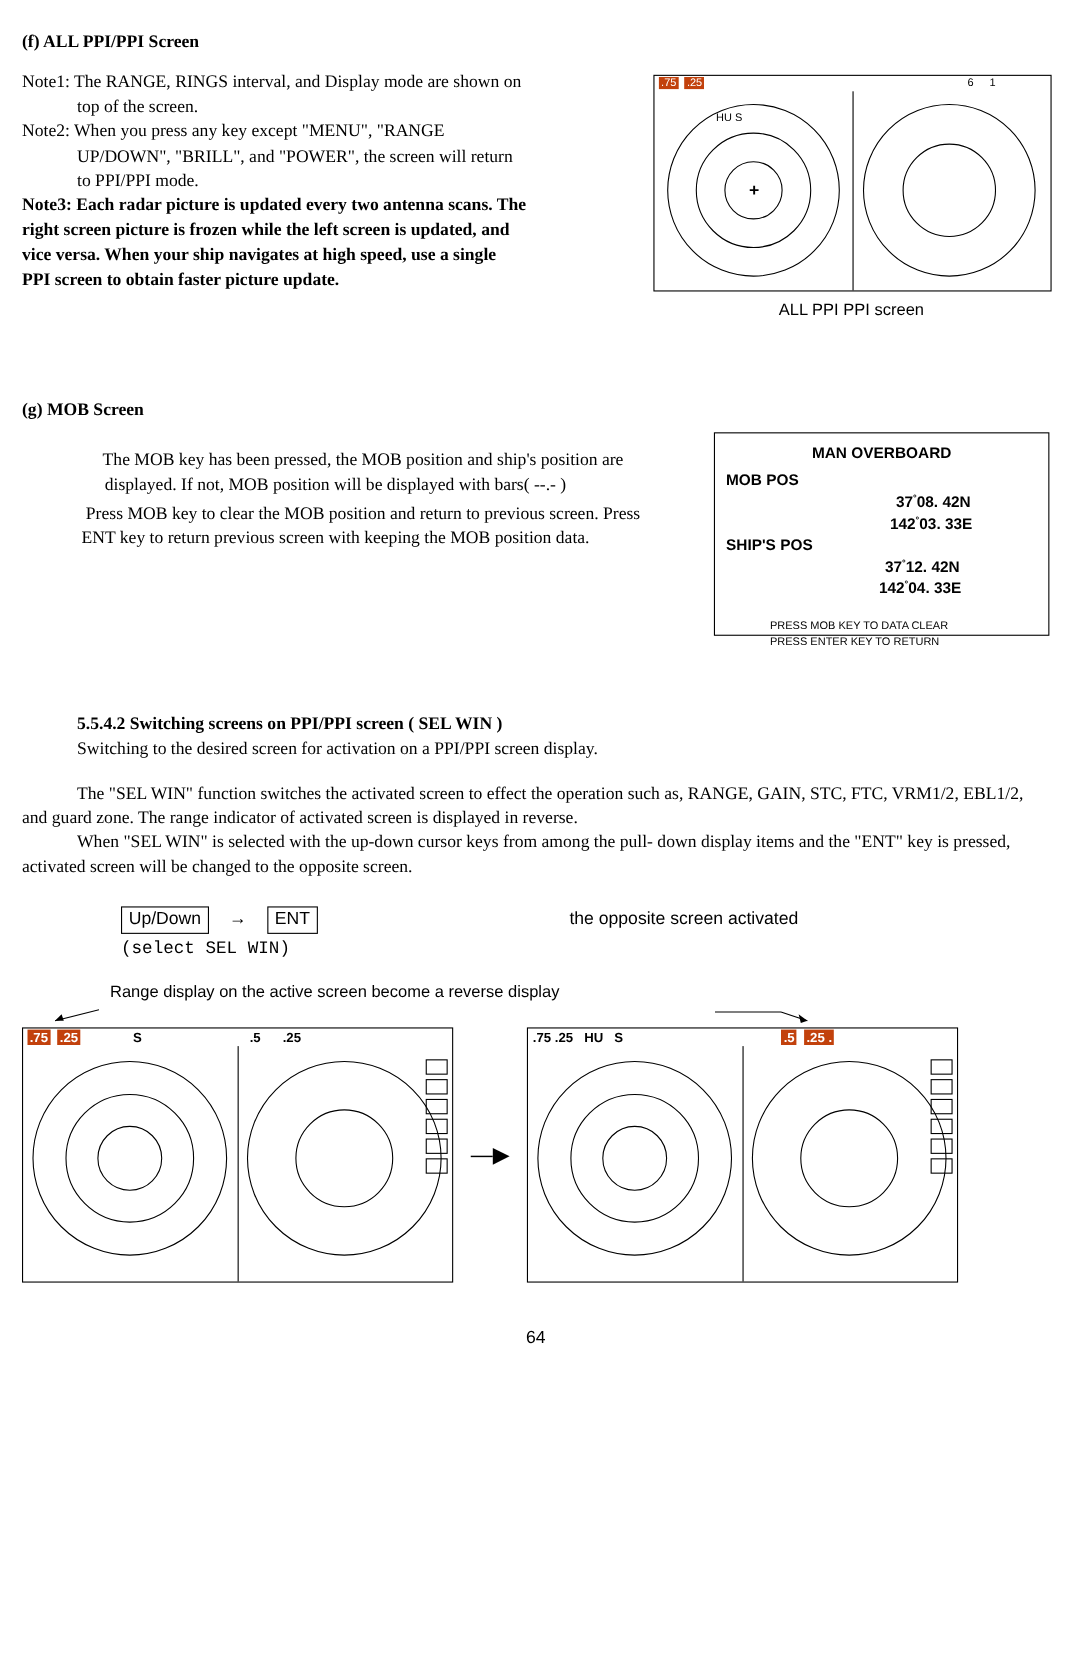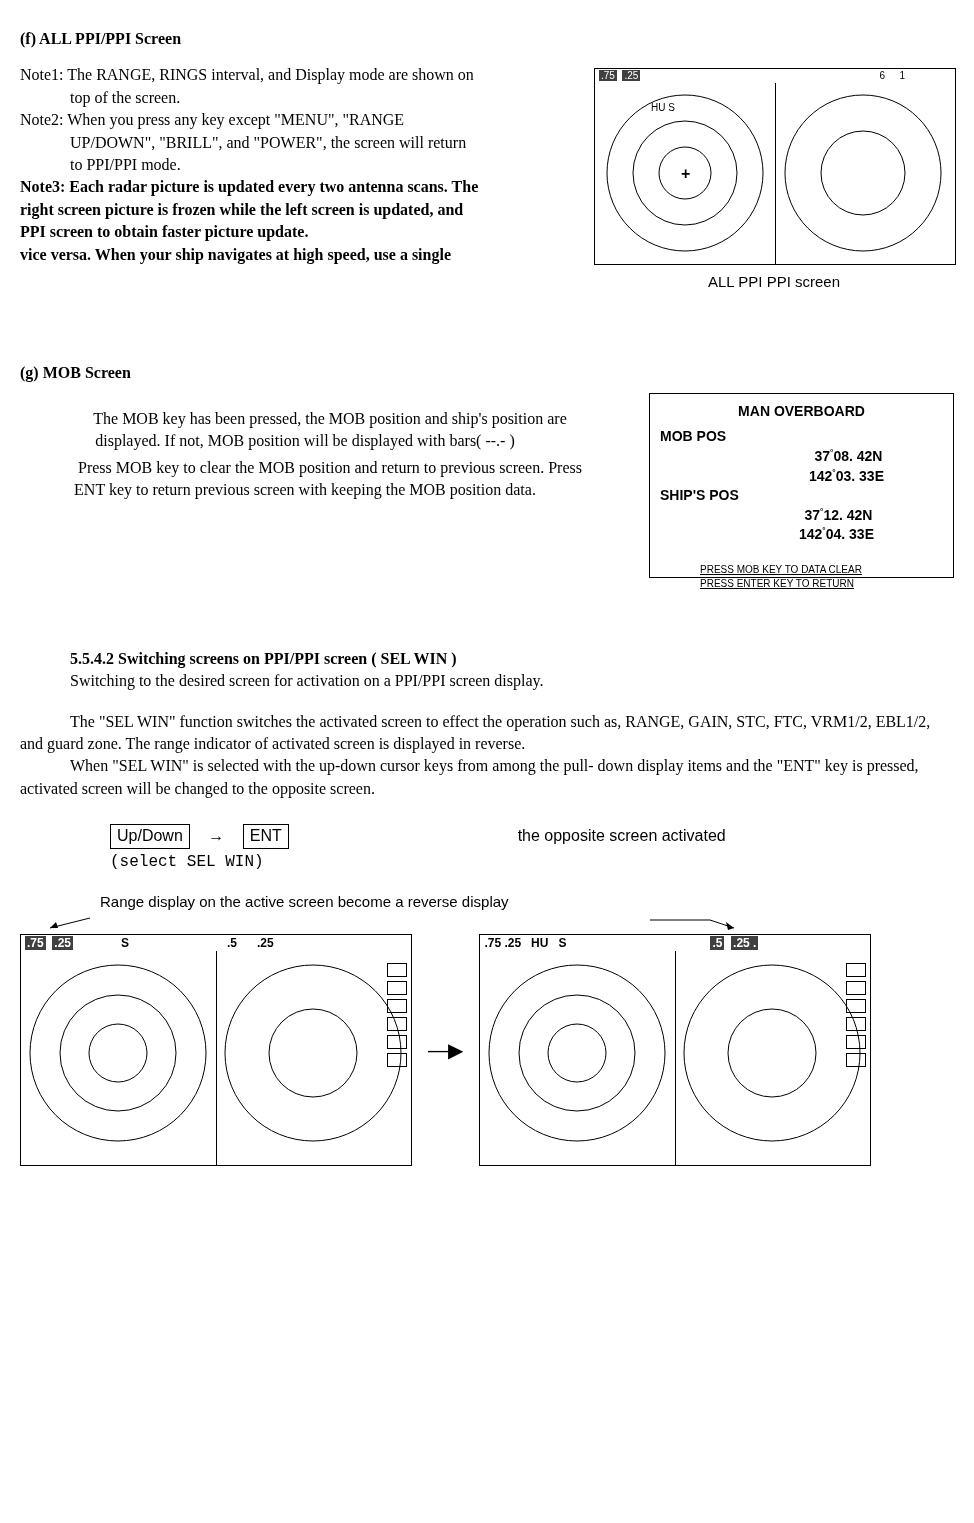--- a/index.html
+++ b/index.html
@@ -51,21 +51,21 @@
     height: 14px;
     font-size: 10px;
     font-family: Arial, Helvetica, sans-serif;
     padding: 0 4px;
     line-height: 14px;
   }
   .hdr-left { position: absolute; left: 4px; top: 0; }
   .hdr-hus { position: absolute; left: 56px; top: 0; margin-top: 32px; }
   .hdr-right { position: absolute; right: 70px; top: 0; }
   .hdr-right2 { position: absolute; right: 50px; top: 0; }
-  .rev { background: #404040; color: #fff; padding: 0 2px; }
+  .rev { background: #c2410c; color: #fff; padding: 0 2px; }
   .ppi-vdiv {
     position: absolute;
     top: 14px; bottom: 0; left: 50%;
     width: 1px; background: #000;
   }
   .ppi-caption {
     font-family: Arial, Helvetica, sans-serif;
     font-size: 15px;
     text-align: center;
     margin-top: 6px;
@@ -103,21 +103,20 @@
     font-weight: bold;
     text-align: center;
     margin-bottom: 6px;
   }
   .mob-label { font-weight: bold; }
   .mob-val { font-weight: bold; margin-left: 90px; text-align: center; }
   .mob-foot {
     font-size: 10px;
     margin-top: 18px;
     margin-left: 40px;
-    text-decoration: underline;
   }
 
   .seq-line {
     font-family: Arial, Helvetica, sans-serif;
     font-size: 16px;
     margin: 24px 0 4px 90px;
   }
   .btn-box {
     border: 1px solid #000;
     padding: 0 6px;
@@ -240,22 +239,22 @@
   </div>
 
   <div style="margin-top:14px;">
     <div><span>Note1:</span><span> The RANGE, RINGS interval, and Display mode are shown on</span></div>
     <div class="indent">top of the screen.</div>
     <div><span>Note2:</span><span> When you press any key except "MENU", "RANGE</span></div>
     <div class="indent">UP/DOWN", "BRILL", and "POWER", the screen will return</div>
     <div class="indent">to PPI/PPI mode.</div>
     <div class="bold">Note3: Each radar picture is updated every two antenna scans. The</div>
     <div class="bold">right screen picture is frozen while the left screen is updated, and</div>
+    <div class="bold">vice versa. When your ship navigates at high speed, use a single</div>
     <div class="bold">PPI screen to obtain faster picture update.</div>
-    <div class="bold">vice versa. When your ship navigates at high speed, use a single</div>
   </div>
 
   <div class="clear"></div>
 
   <div class="section-title" style="margin-top:70px;">(g) MOB Screen</div>
 
   <div class="float-right mob-box">
     <div class="mob-title">MAN  OVERBOARD</div>
     <div class="mob-label">MOB  POS</div>
     <div class="mob-val">&nbsp;37<sup>°</sup>08. 42N</div>
@@ -366,13 +365,14 @@
         <div></div>
           <div></div>
           <div></div>
           <div></div>
           <div></div>
           <div></div>
       </div>
     </div>
   </div>
 
+  <div class="page-num">64</div>
 </div>
 
 </body></html>

